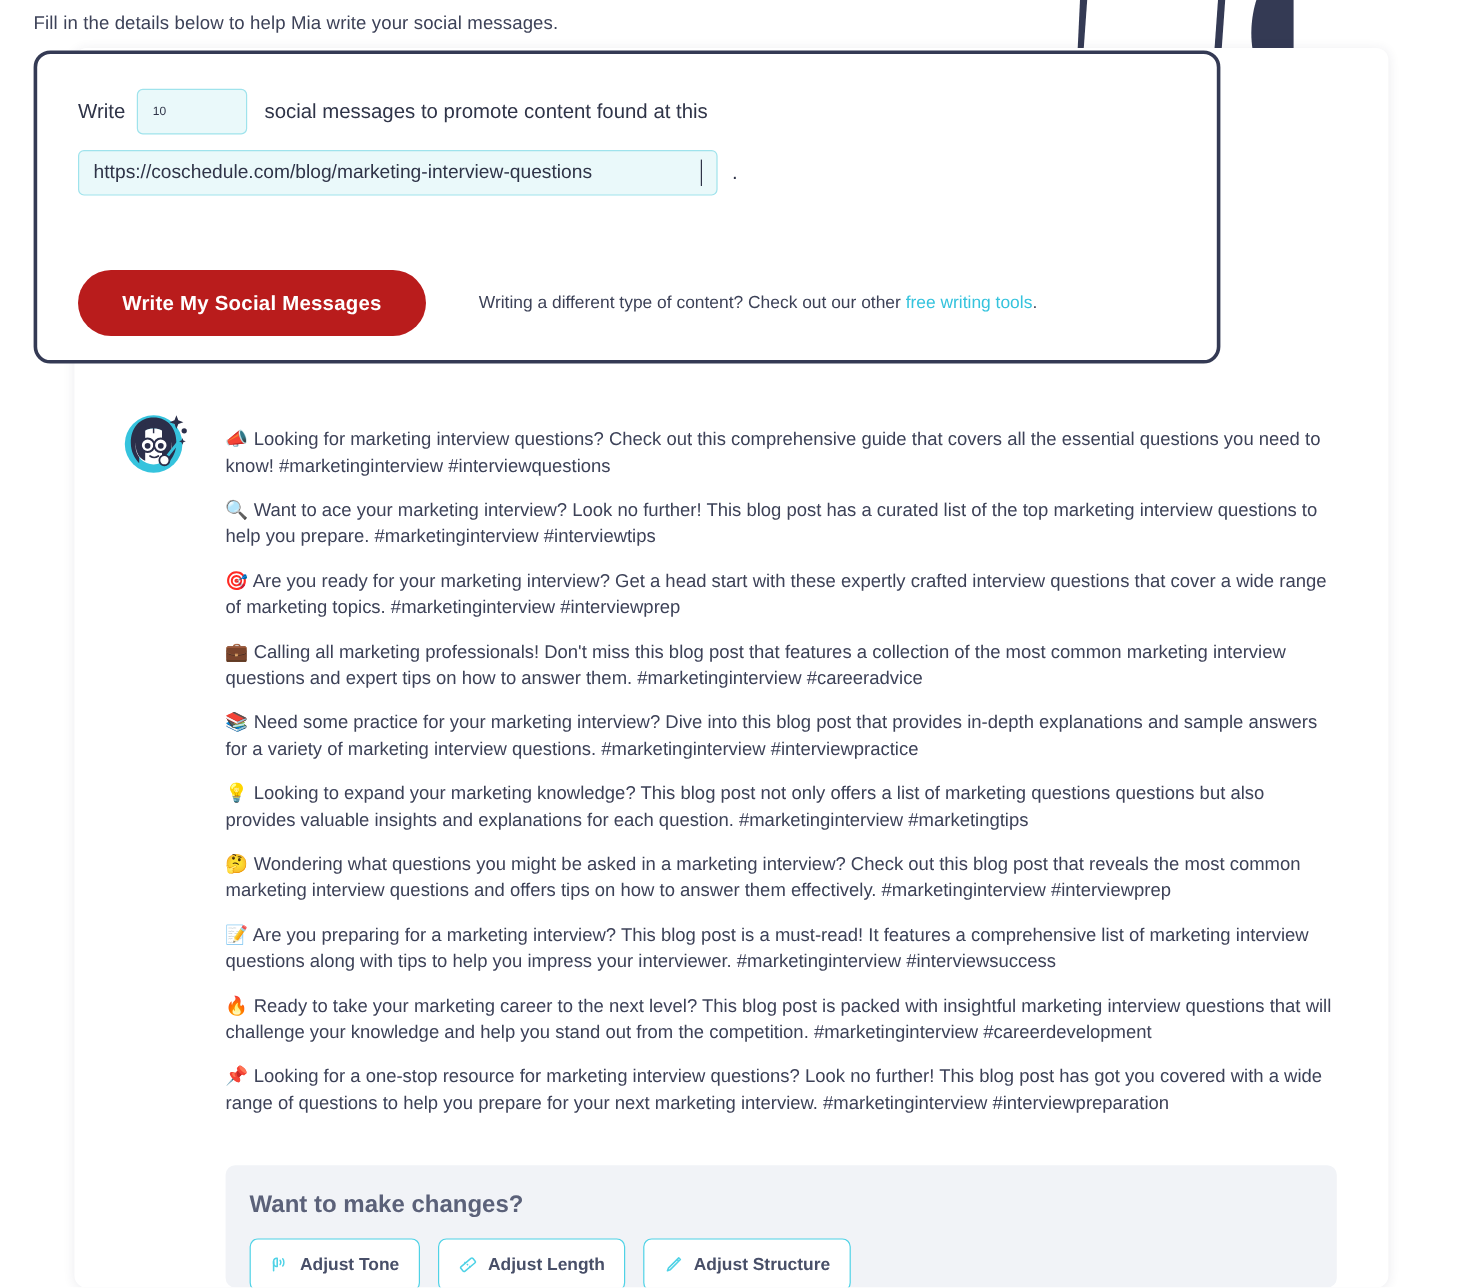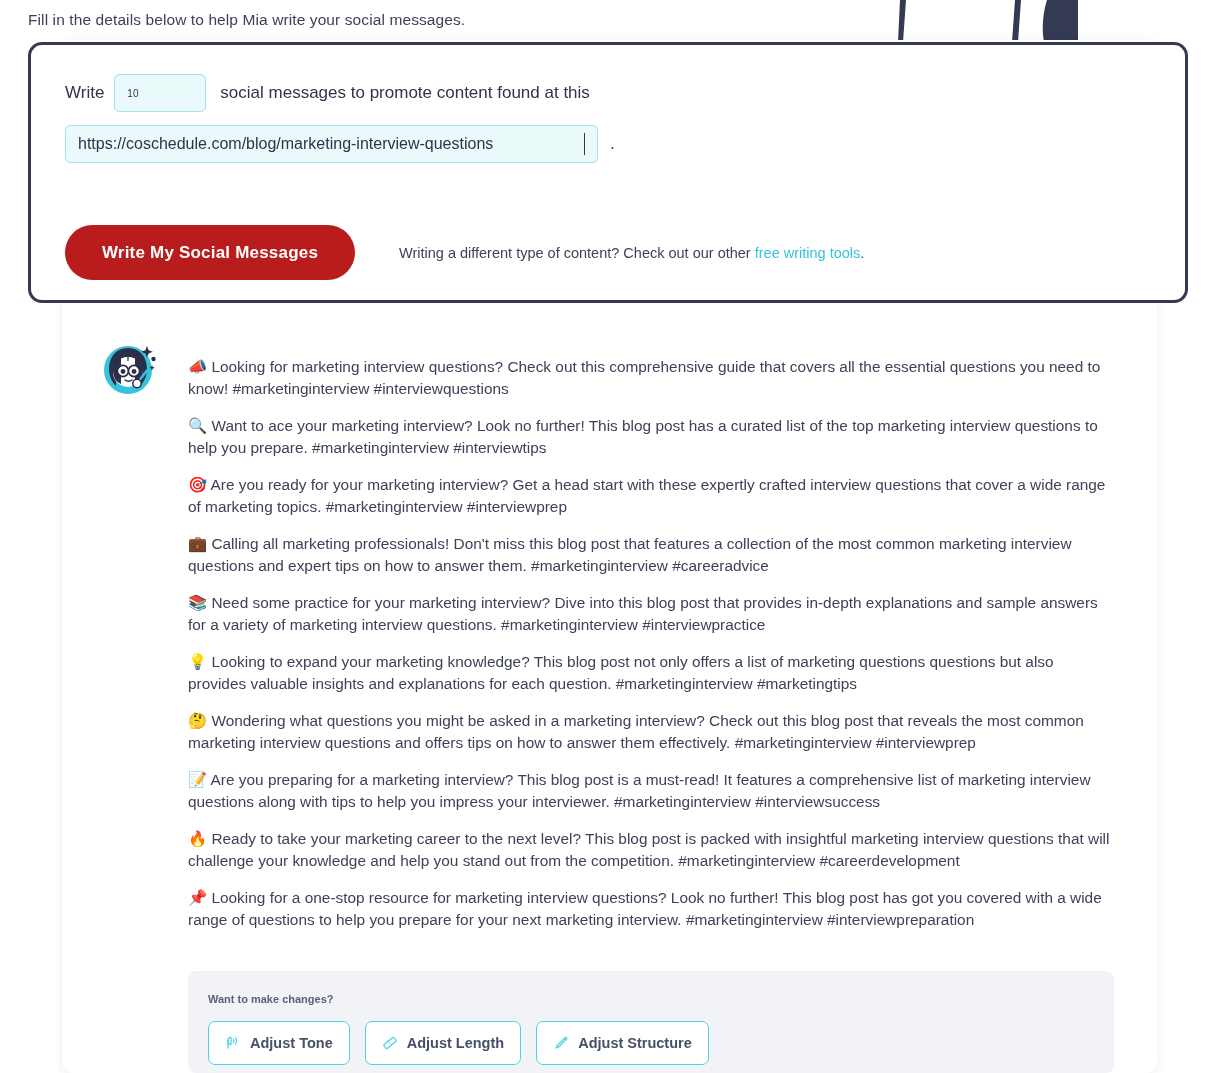--- a/index.html
+++ b/index.html
@@ -37,21 +37,21 @@
     width: 1095px; height: 1033px;
     background: #ffffff;
     border-radius: 10px;
     box-shadow: 0 1px 10px rgba(40,45,75,.09);
   }
 
   
   .form-card {
     position: absolute;
     left: 28px; top: 42px;
-    width: 1160px; height: 261px;
+    width: 989px; height: 261px;
     background: #ffffff;
     border: 3px solid #343a54;
     border-radius: 14px;
   }
 
   .row1 {
     position: absolute;
     left: 34px; top: 29px;
     display: flex; align-items: center;
     font-size: 17px; color: #2f3448;
@@ -144,21 +144,21 @@
   
   .changes {
     position: absolute;
     left: 188px; top: 971px;
     width: 926px; height: 102px;
     background: #f1f3f7;
     border-radius: 8px;
     padding: 22px 20px 0 20px;
   }
   .changes-title {
-    font-size: 11px;
+    font-size: 20px;
     font-weight: bold;
     color: #5b6179;
     margin-bottom: 16px;
   }
   .chip-row { display: flex; gap: 15px; }
   .chip {
     display: flex; align-items: center;
     height: 44px;
     padding: 0 16px;
     background: #ffffff;

